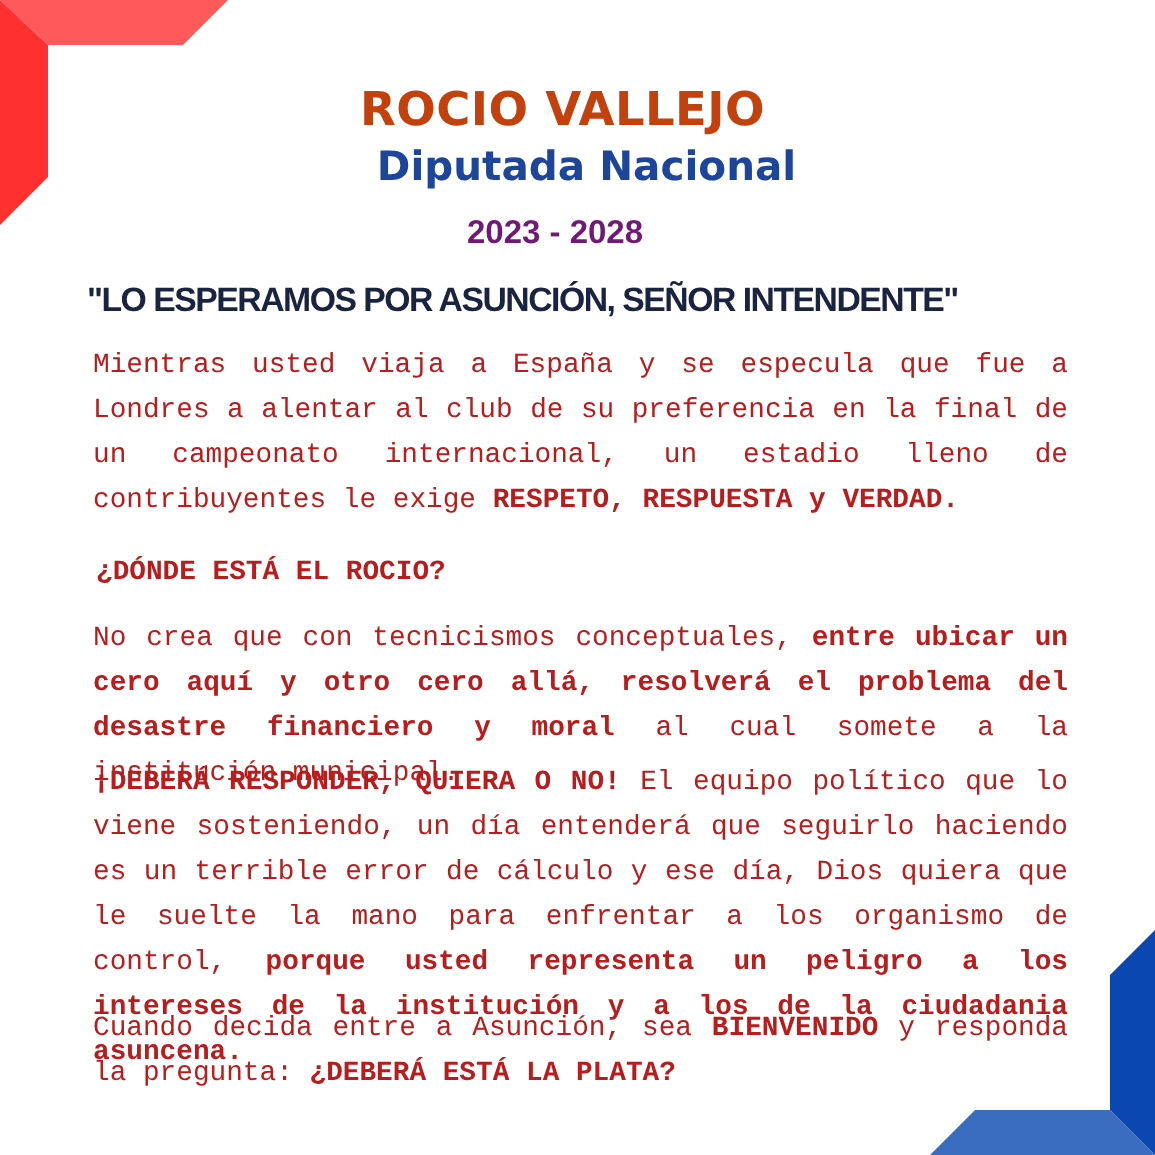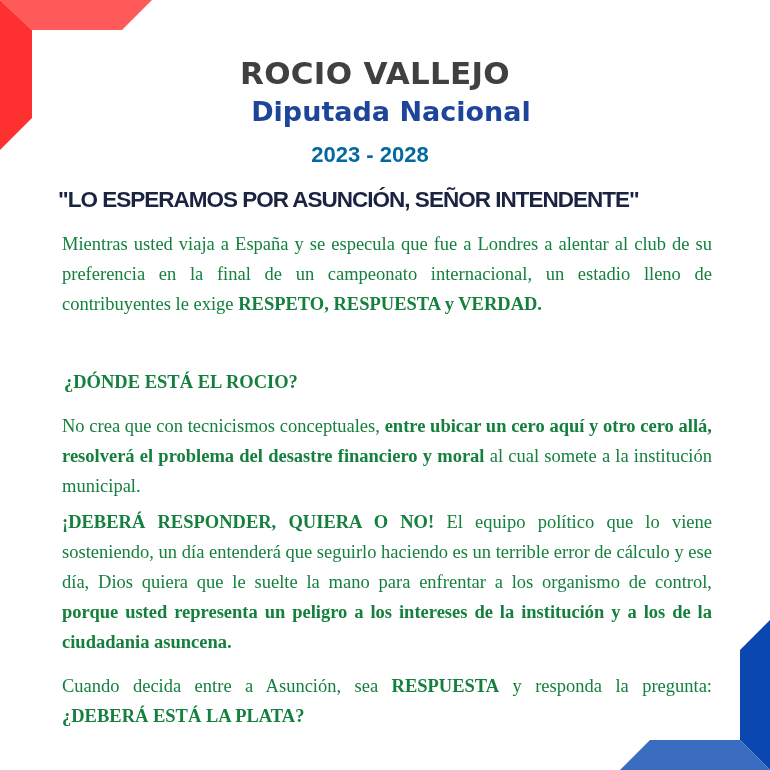--- a/index.html
+++ b/index.html
@@ -5,41 +5,41 @@
     html, body { margin: 0; padding: 0; }
     body {
       width: 770px; height: 770px; background: #ffffff; position: relative; overflow: hidden;
       font-family: "DejaVu Sans", sans-serif; color: #1a2340;
     }
     .corner { position: absolute; }
     .header { position: absolute; left: 0; width: 770px; text-align: center; }
     .name {
       top: 55px; left: 0; width: 750px;
       font-family: "DejaVu Sans", sans-serif; font-weight: bold;
-      font-size: 31px; color: #404040; letter-spacing: 0.3px;
+      font-size: 31px; color: #c2410c; letter-spacing: 0.3px;
     }
     .role {
       top: 96px; left: 6px; width: 770px;
       font-family: "DejaVu Sans", sans-serif; font-weight: bold;
       font-size: 27px; color: #1d4599;
     }
     .years {
       top: 142px; left: 0; width: 740px;
       font-family: "Liberation Sans", sans-serif; font-weight: bold;
-      font-size: 22px; color: #0369a1;
+      font-size: 22px; color: #701a75;
     }
     .headline {
       position: absolute; top: 187px; left: 58px; width: 660px;
       font-family: "Liberation Sans", sans-serif; font-weight: bold;
       font-size: 22.5px; color: #1a2340; letter-spacing: -1px; white-space: nowrap;
     }
     .body-text {
       position: absolute; left: 62px; width: 650px;
-      font-family: Liberation Serif, serif; font-size: 18.5px;
-      line-height: 30px; color: #15803d; text-align: justify;
+      font-family: Liberation Mono, monospace; font-size: 18.5px;
+      line-height: 30px; color: #b91c1c; text-align: justify;
     }
     .body-text b { font-weight: bold; }
     .p1 { top: 229px; }
     .p2-title { top: 367px; left: 64px; font-weight: bold; }
     .p2 { top: 411px; }
     .p3 { top: 507px; }
     .p4 { top: 671px; }
   </style>
 </head>
 <body>
@@ -68,14 +68,14 @@
 
 <div class="body-text p2">
   <span>No crea que con tecnicismos conceptuales, </span><b>entre ubicar un cero aquí y otro cero allá, resolverá el problema del desastre financiero y moral</b><span> al cual somete a la institución municipal.</span>
 </div>
 
 <div class="body-text p3">
   <b>¡DEBERÁ RESPONDER, QUIERA O NO!</b><span> El equipo político que lo viene sosteniendo, un día entenderá que seguirlo haciendo es un terrible error de cálculo y ese día, Dios quiera que le suelte la mano para enfrentar a los organismo de control, </span><b>porque usted representa un peligro a los intereses de la institución y a los de la ciudadania asuncena.</b>
 </div>
 
 <div class="body-text p4">
-  <span>Cuando decida entre a Asunción, sea </span><b>RESPUESTA</b><span> y responda la pregunta: </span><b>¿DEBERÁ ESTÁ LA PLATA?</b>
+  <span>Cuando decida entre a Asunción, sea </span><b>BIENVENIDO</b><span> y responda la pregunta: </span><b>¿DEBERÁ ESTÁ LA PLATA?</b>
 </div>
 
 </body></html>

